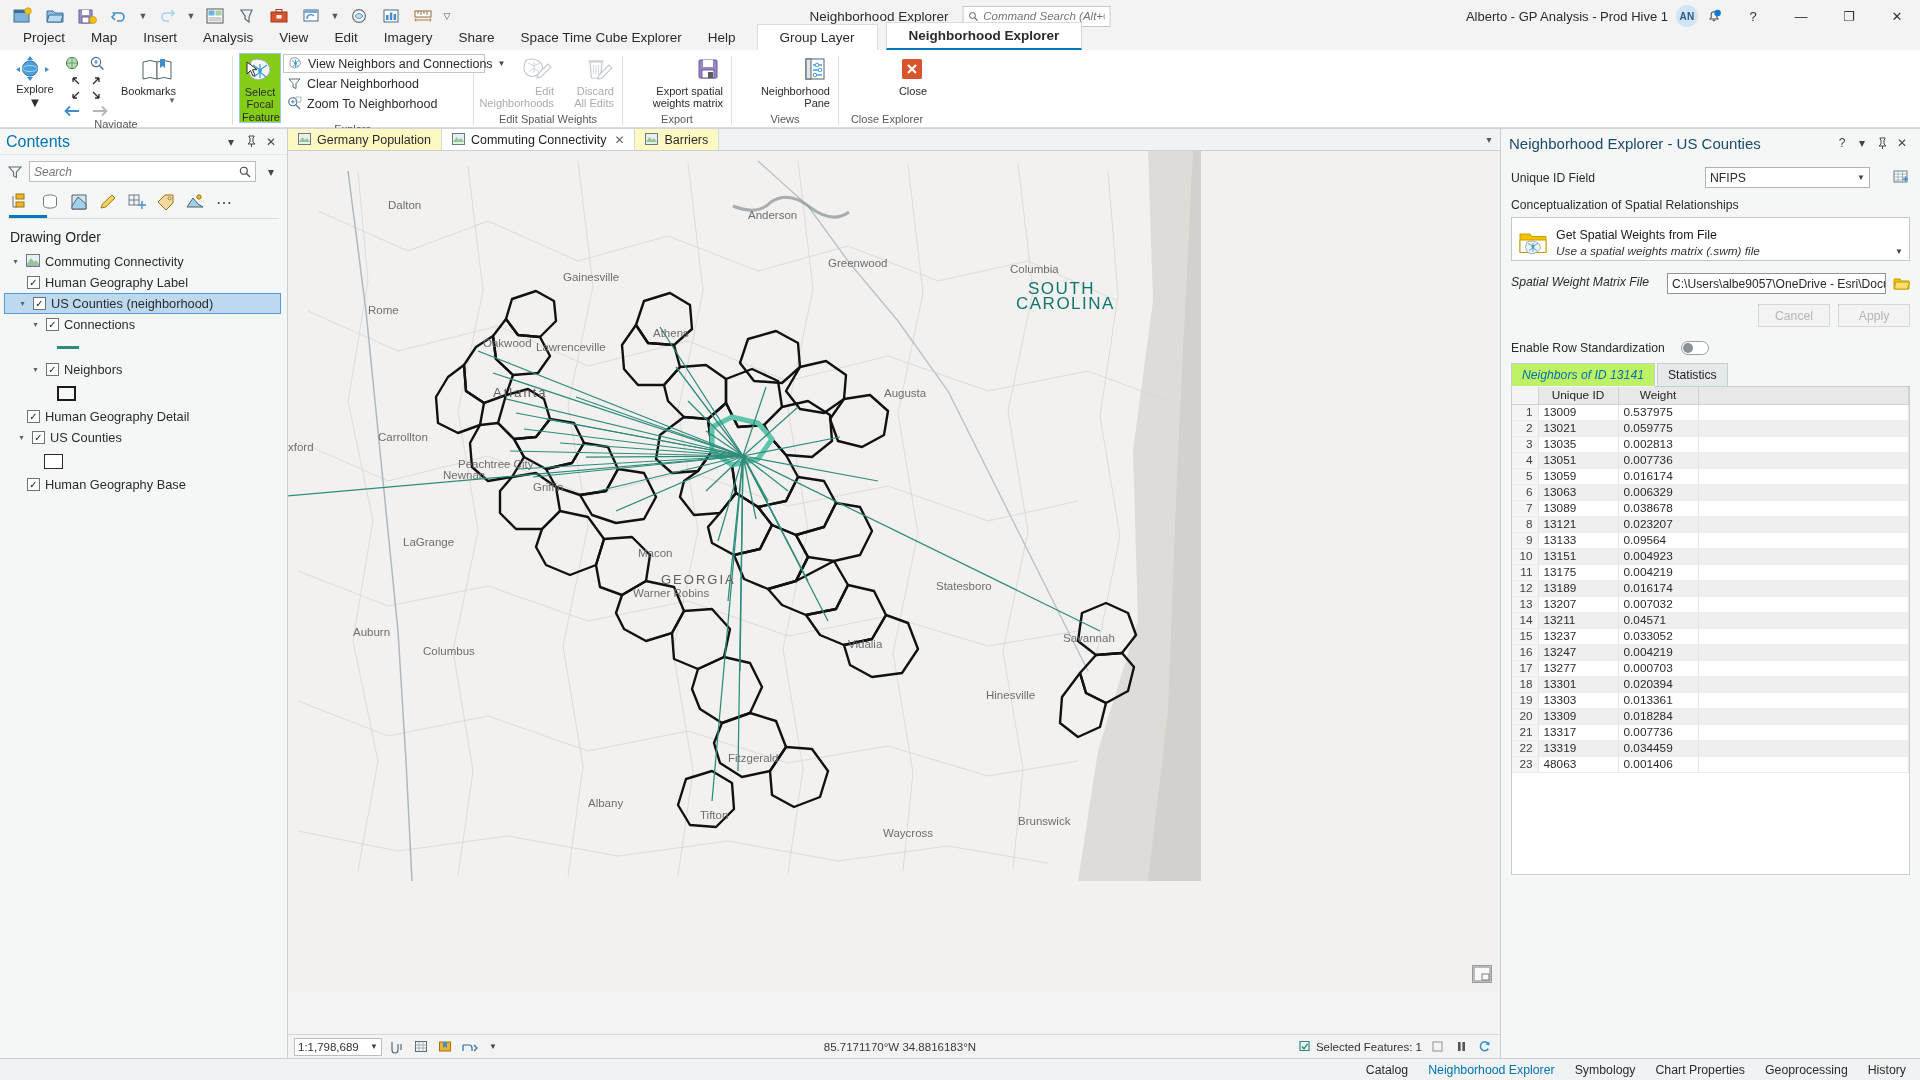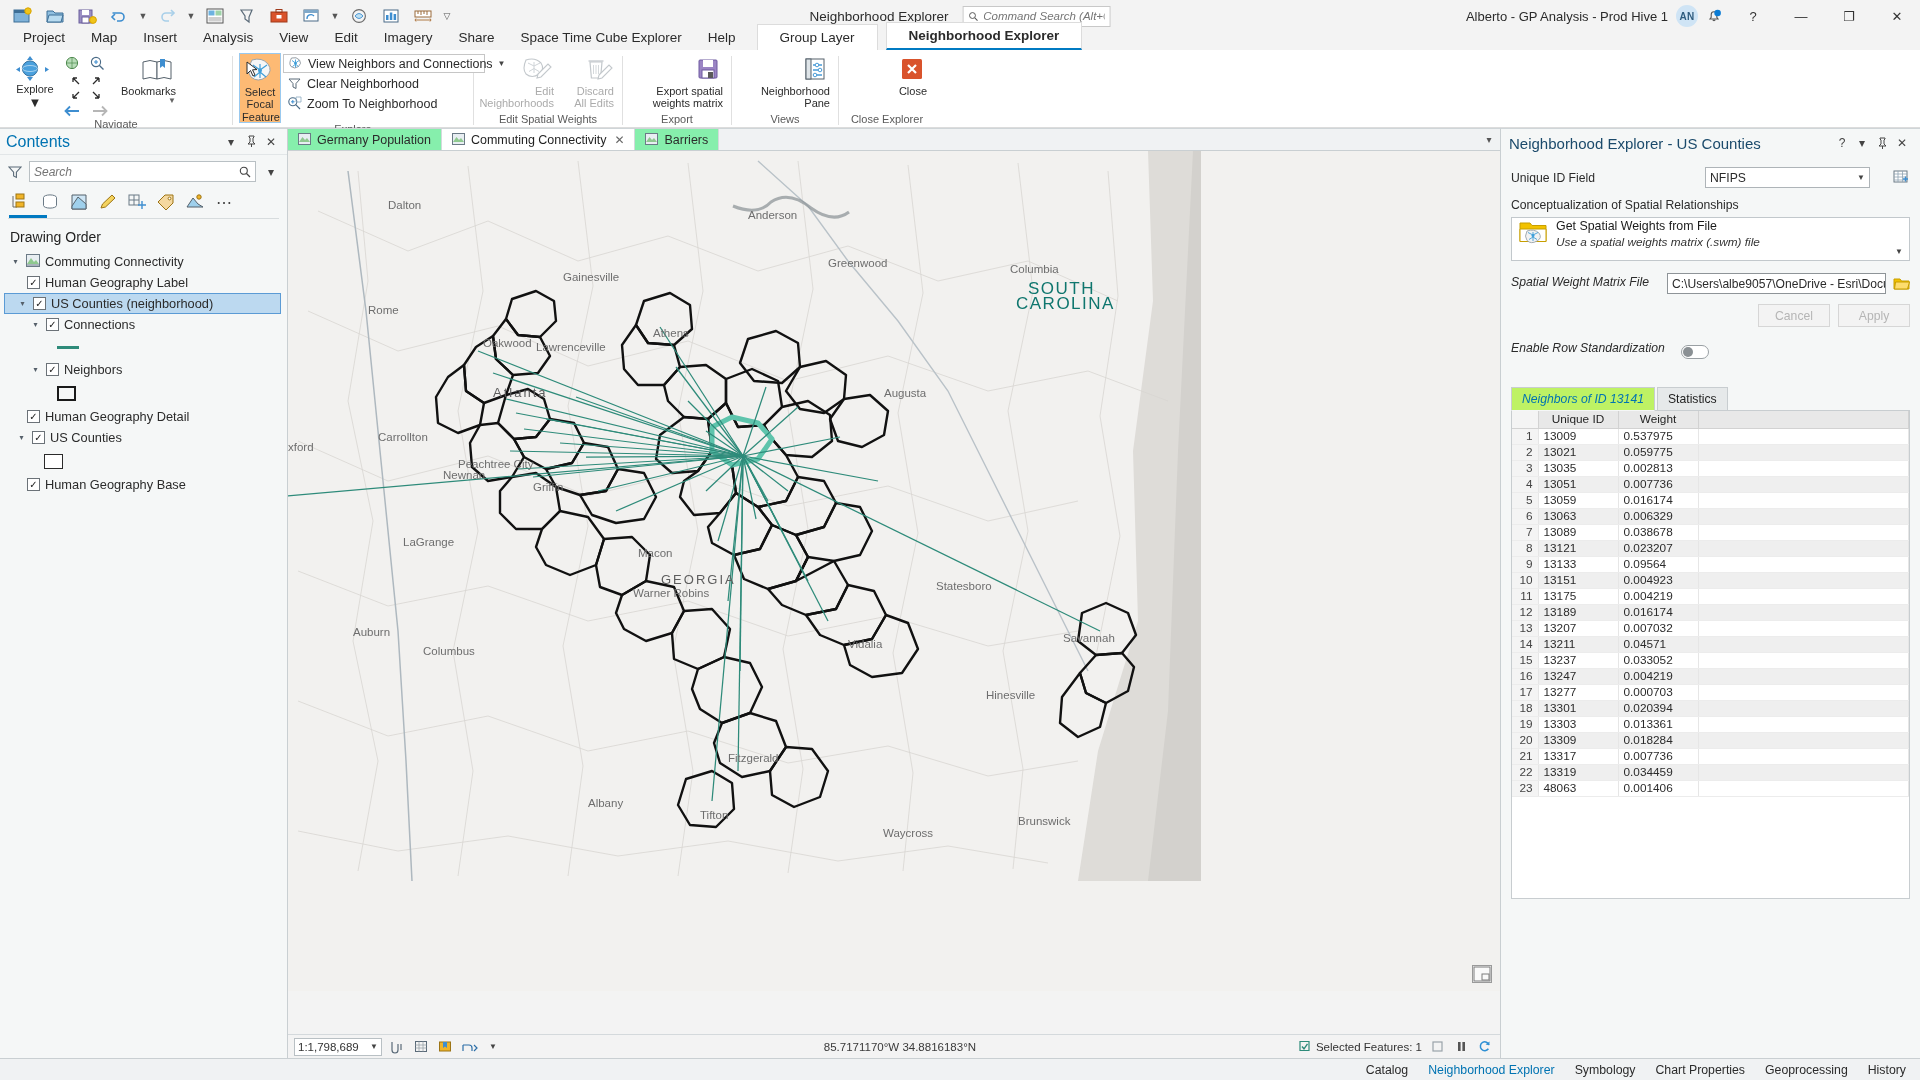--- a/index.html
+++ b/index.html
@@ -80,21 +80,21 @@
     display: flex; align-items: center; justify-content: center; gap: 3px;
   }
   .rgroup-sep { width: 1px; background: #e0e0e0; margin: 6px 0 2px; }
 
   .bigbtn {
     width: 56px; display: flex; flex-direction: column; align-items: flex-end;
     font-size: 11px; color: #2b2b2b; text-align: center; line-height: 1.12; padding-top: 2px;
   }
   .bigbtn .bi { height: 30px; display:flex; align-items:center; justify-content:center; }
   .bigbtn.wide { width: 72px; }
-  .bigbtn.sel { background: #fdba74; border: 1px solid #99c9ef; }
+  .bigbtn.sel { background: #84cc16; border: 1px solid #99c9ef; }
   .bigbtn.dis { color: #ababab; }
   .bigbtn .caret { font-size: 8px; color:#666; line-height: 8px; }
 
   .smallcol { display: flex; flex-direction: column; gap: 1px; padding-top: 1px; }
   .smallbtn {
     display: flex; align-items: center; gap: 5px; font-size: 12.5px; color: #2b2b2b;
     padding: 1px 6px 1px 3px; height: 19px; white-space: nowrap;
   }
   .smallbtn.boxed { border: 1px solid #c6c6c6; background: #fff; }
   .si { width: 16px; height: 16px; display:flex; align-items:center; justify-content:center; flex:0 0 16px;}
@@ -154,21 +154,21 @@
   .legend-sq { width: 19px; height: 15px; border: 2px solid #1a1a1a; background: transparent; }
 
   
   .mapwrap { flex: 1; display: flex; flex-direction: column; min-width: 0; border-top:1px solid #cfd5d8;}
   .maptabs {
     height: 22px; display: flex; align-items: stretch; background: #f0f2f3;
     border-bottom: 1px solid #c9cfd2; position: relative;
   }
   .maptab {
     display: flex; align-items: center; gap: 6px; padding: 0 10px; font-size: 12.5px;
-    border-right: 1px solid #d4d9dc; color: #2b2b2b; background: #86efac;
+    border-right: 1px solid #d4d9dc; color: #2b2b2b; background: #fef9c3;
   }
   .maptab.active { background: #fff; color: #1f1f1f; }
   .maptab .tabic { width: 13px; height: 13px; }
   .maptab .tabx { font-size: 12px; color: #666; margin-left: 2px; }
   .maptabs-caret { margin-left: auto; width: 22px; display:flex; align-items:center; justify-content:center; font-size:10px; color:#555;}
 
   .canvas { flex: 1; position: relative; background: #f2f1ef; overflow: hidden; }
   .canvas svg { position: absolute; top:0; left:0; }
   .maplabel { position: absolute; font-size: 11.5px; color: #6e6e6e; white-space: nowrap; }
   .maplabel.big { font-size: 13px; color: #5d5d5d; letter-spacing: 2px; }
@@ -206,39 +206,39 @@
   .combo {
     height: 21px; border: 1px solid #aeb4b8; background: #fff;
     display: flex; align-items: center; padding: 0 4px; font-size: 12.2px;
   }
   .combo .cv { flex: 1; }
   .combo .dd { font-size: 8px; color: #444; padding-left: 4px; }
   .grid-ic { width: 18px; height: 18px; display:flex; align-items:center; justify-content:center; }
 
   .cosr {
     border: 1px solid #c2c8cc; background: #fff; height: 44px;
-    display: flex; align-items: flex-start; padding: 0 6px; gap: 8px; margin-bottom: 12px;
+    display: flex; align-items: flex-end; padding: 0 6px; gap: 8px; margin-bottom: 12px;
   }
   .cosr-txt { flex: 1; line-height: 1.35; }
   .cosr-t1 { font-size: 12.4px; color: #1b1b1b; }
   .cosr-t2 { font-size: 11.8px; font-style: italic; color: #333; }
 
   .swm-row { display: flex; align-items: center; gap: 6px; margin-bottom: 10px; }
   .swm-row .fld-label { width: 150px; font-style: italic; }
   .txtin {
     flex: 1; height: 21px; border: 1px solid #8e9498; background: #fff;
     display: flex; align-items: center; padding: 0 4px; font-size: 12.1px; overflow: hidden; white-space: nowrap;
   }
   .btnrow { display: flex; justify-content: flex-end; gap: 8px; margin-bottom: 14px; }
   .gbtn {
     width: 72px; height: 23px; border: 1px solid #d6d6d6; background: #f3f3f3;
     display: flex; align-items: center; justify-content: center;
     font-size: 12.2px; color: #b5b5b5;
   }
-  .toggle-row { display: flex; align-items: flex-end; gap: 16px; margin-bottom: 28px; font-style: italic; }
+  .toggle-row { display: flex; align-items: flex-start; gap: 16px; margin-bottom: 4px; }
   .toggle {
     width: 28px; height: 14px; border-radius: 7px; background: #fff; border: 1px solid #9aa0a4;
     position: relative;
   }
   .toggle .knob {
     position: absolute; left: 1px; top: 1px; width: 10px; height: 10px;
     border-radius: 50%; background: #8a9094;
   }
 
   .tabs { display: flex; align-items: flex-end; border-bottom: 1px solid #c8cdd0; }

